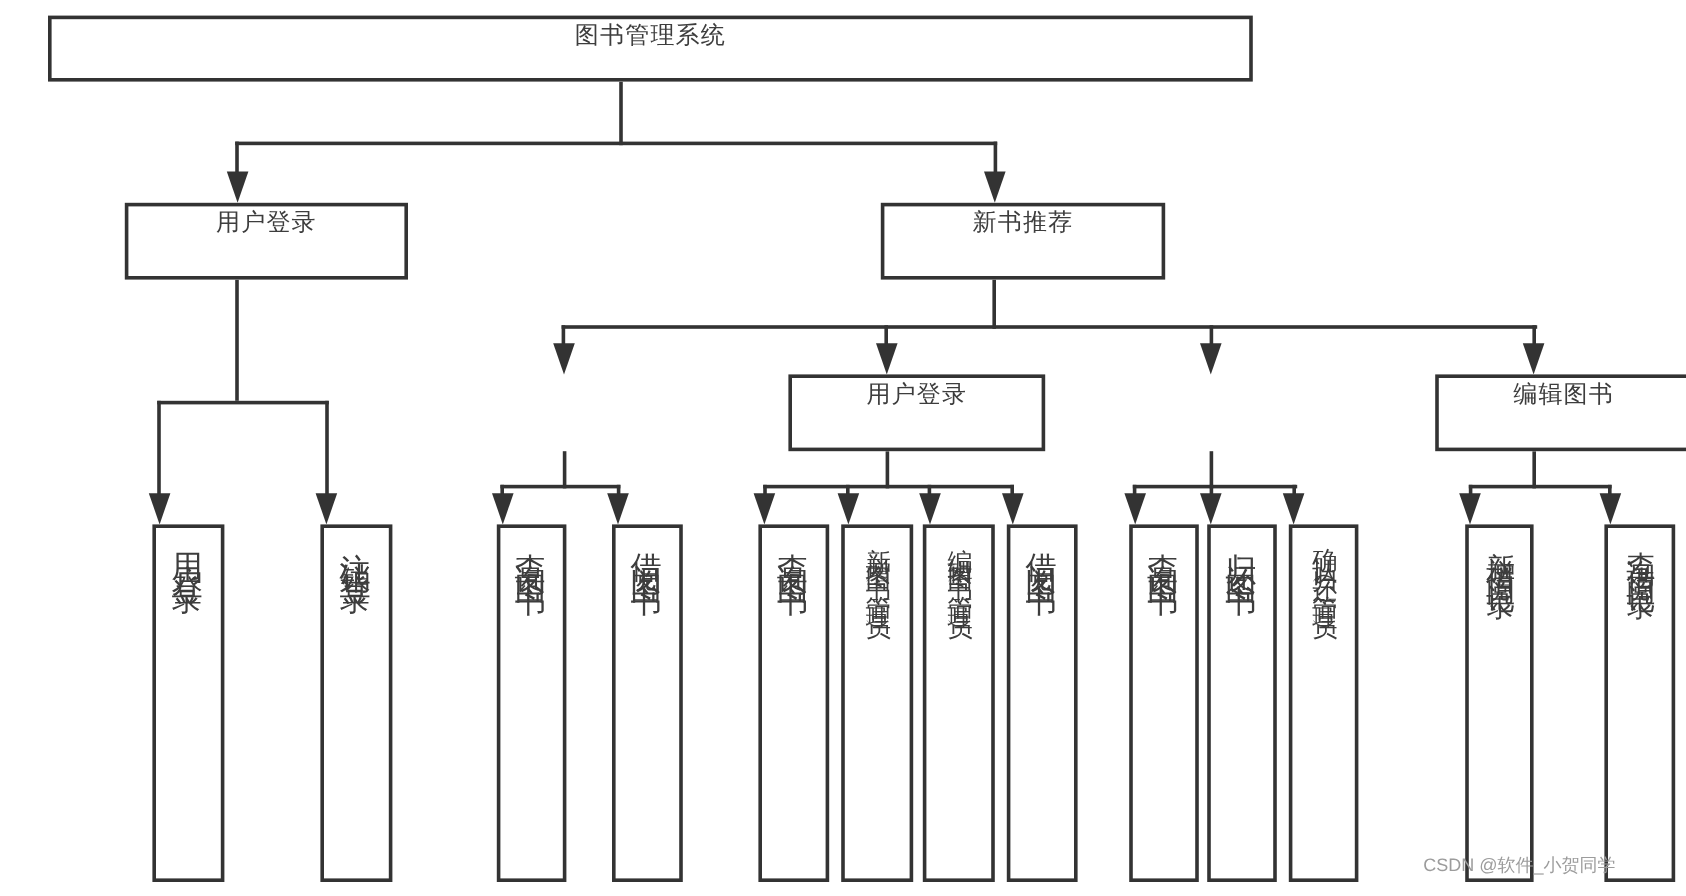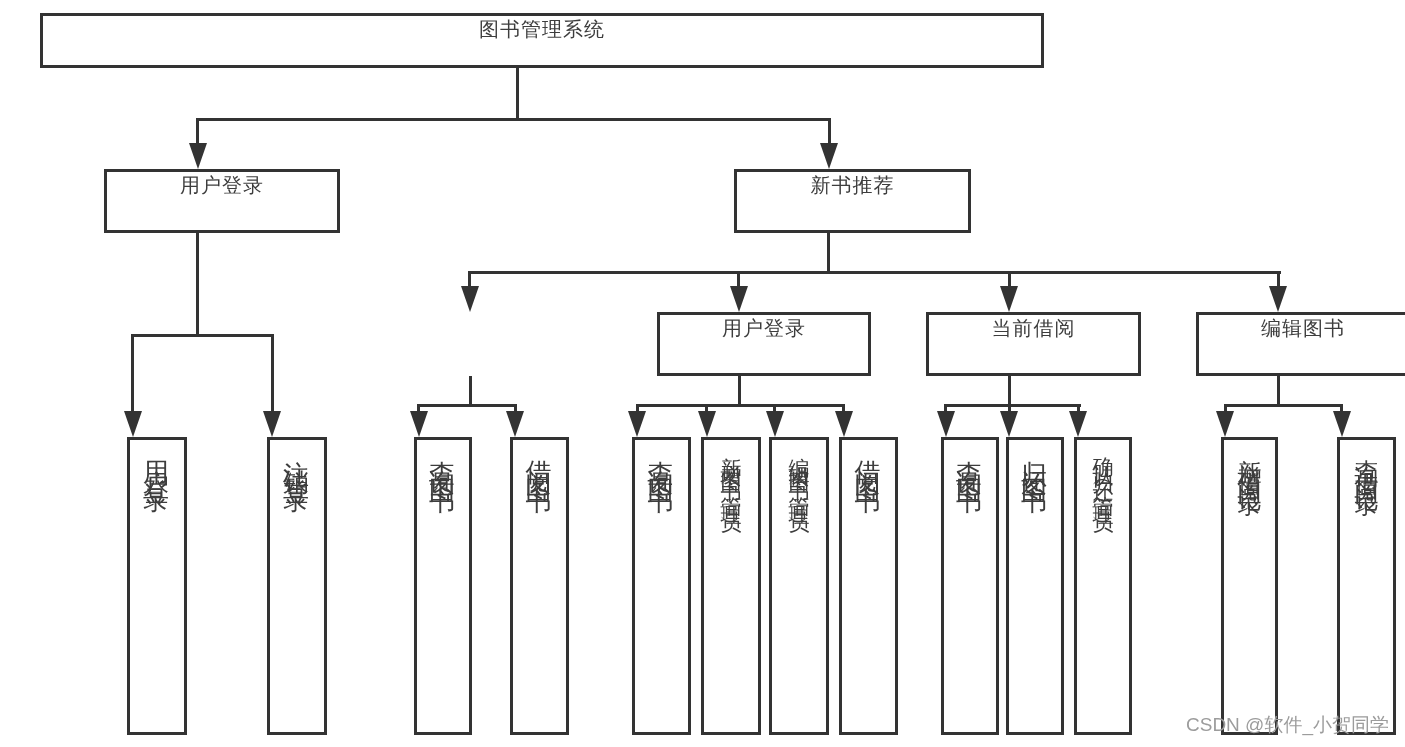--- a/index.html
+++ b/index.html
@@ -52,21 +52,21 @@
     height: 0;
     border-left: 9px solid transparent;
     border-right: 9px solid transparent;
     border-top: 26px solid #333333;
     z-index: 1;
   }
   .watermark {
     position: absolute;
     left: 1186px;
     top: 712px;
-    font-size: 19px;
+    font-size: 15px;
     color: #9c9c9c;
     white-space: nowrap;
     z-index: 5;
   }
 </style>
 </head>
 <body>
 
 <div class="canvas">
 
@@ -76,23 +76,20 @@
 
   <div class="box hbox" style="left:80px;top:169px;width:236px;height:64px">
     <span class="lbl">用户登录</span>
   </div>
   <div class="box hbox" style="left:710px;top:169px;width:237px;height:64px">
     <span class="lbl">新书推荐</span>
   </div>
 
   <div class="box hbox" style="left:633px;top:312px;width:214px;height:64px">
     <span class="lbl">用户登录</span>
-  </div>
-  <div class="box hbox" style="left:902px;top:312px;width:215px;height:64px">
-    <span class="lbl">当前借阅</span>
   </div>
   <div class="box hbox" style="left:1172px;top:312px;width:214px;height:64px">
     <span class="lbl">编辑图书</span>
   </div>
 
   <div class="box vbox" style="left:103px;top:437px;width:60px;height:298px">
     <span class="lbl len4">用户登录</span>
   </div>
   <div class="box vbox" style="left:243px;top:437px;width:60px;height:298px">
     <span class="lbl len4">注销登录</span>

